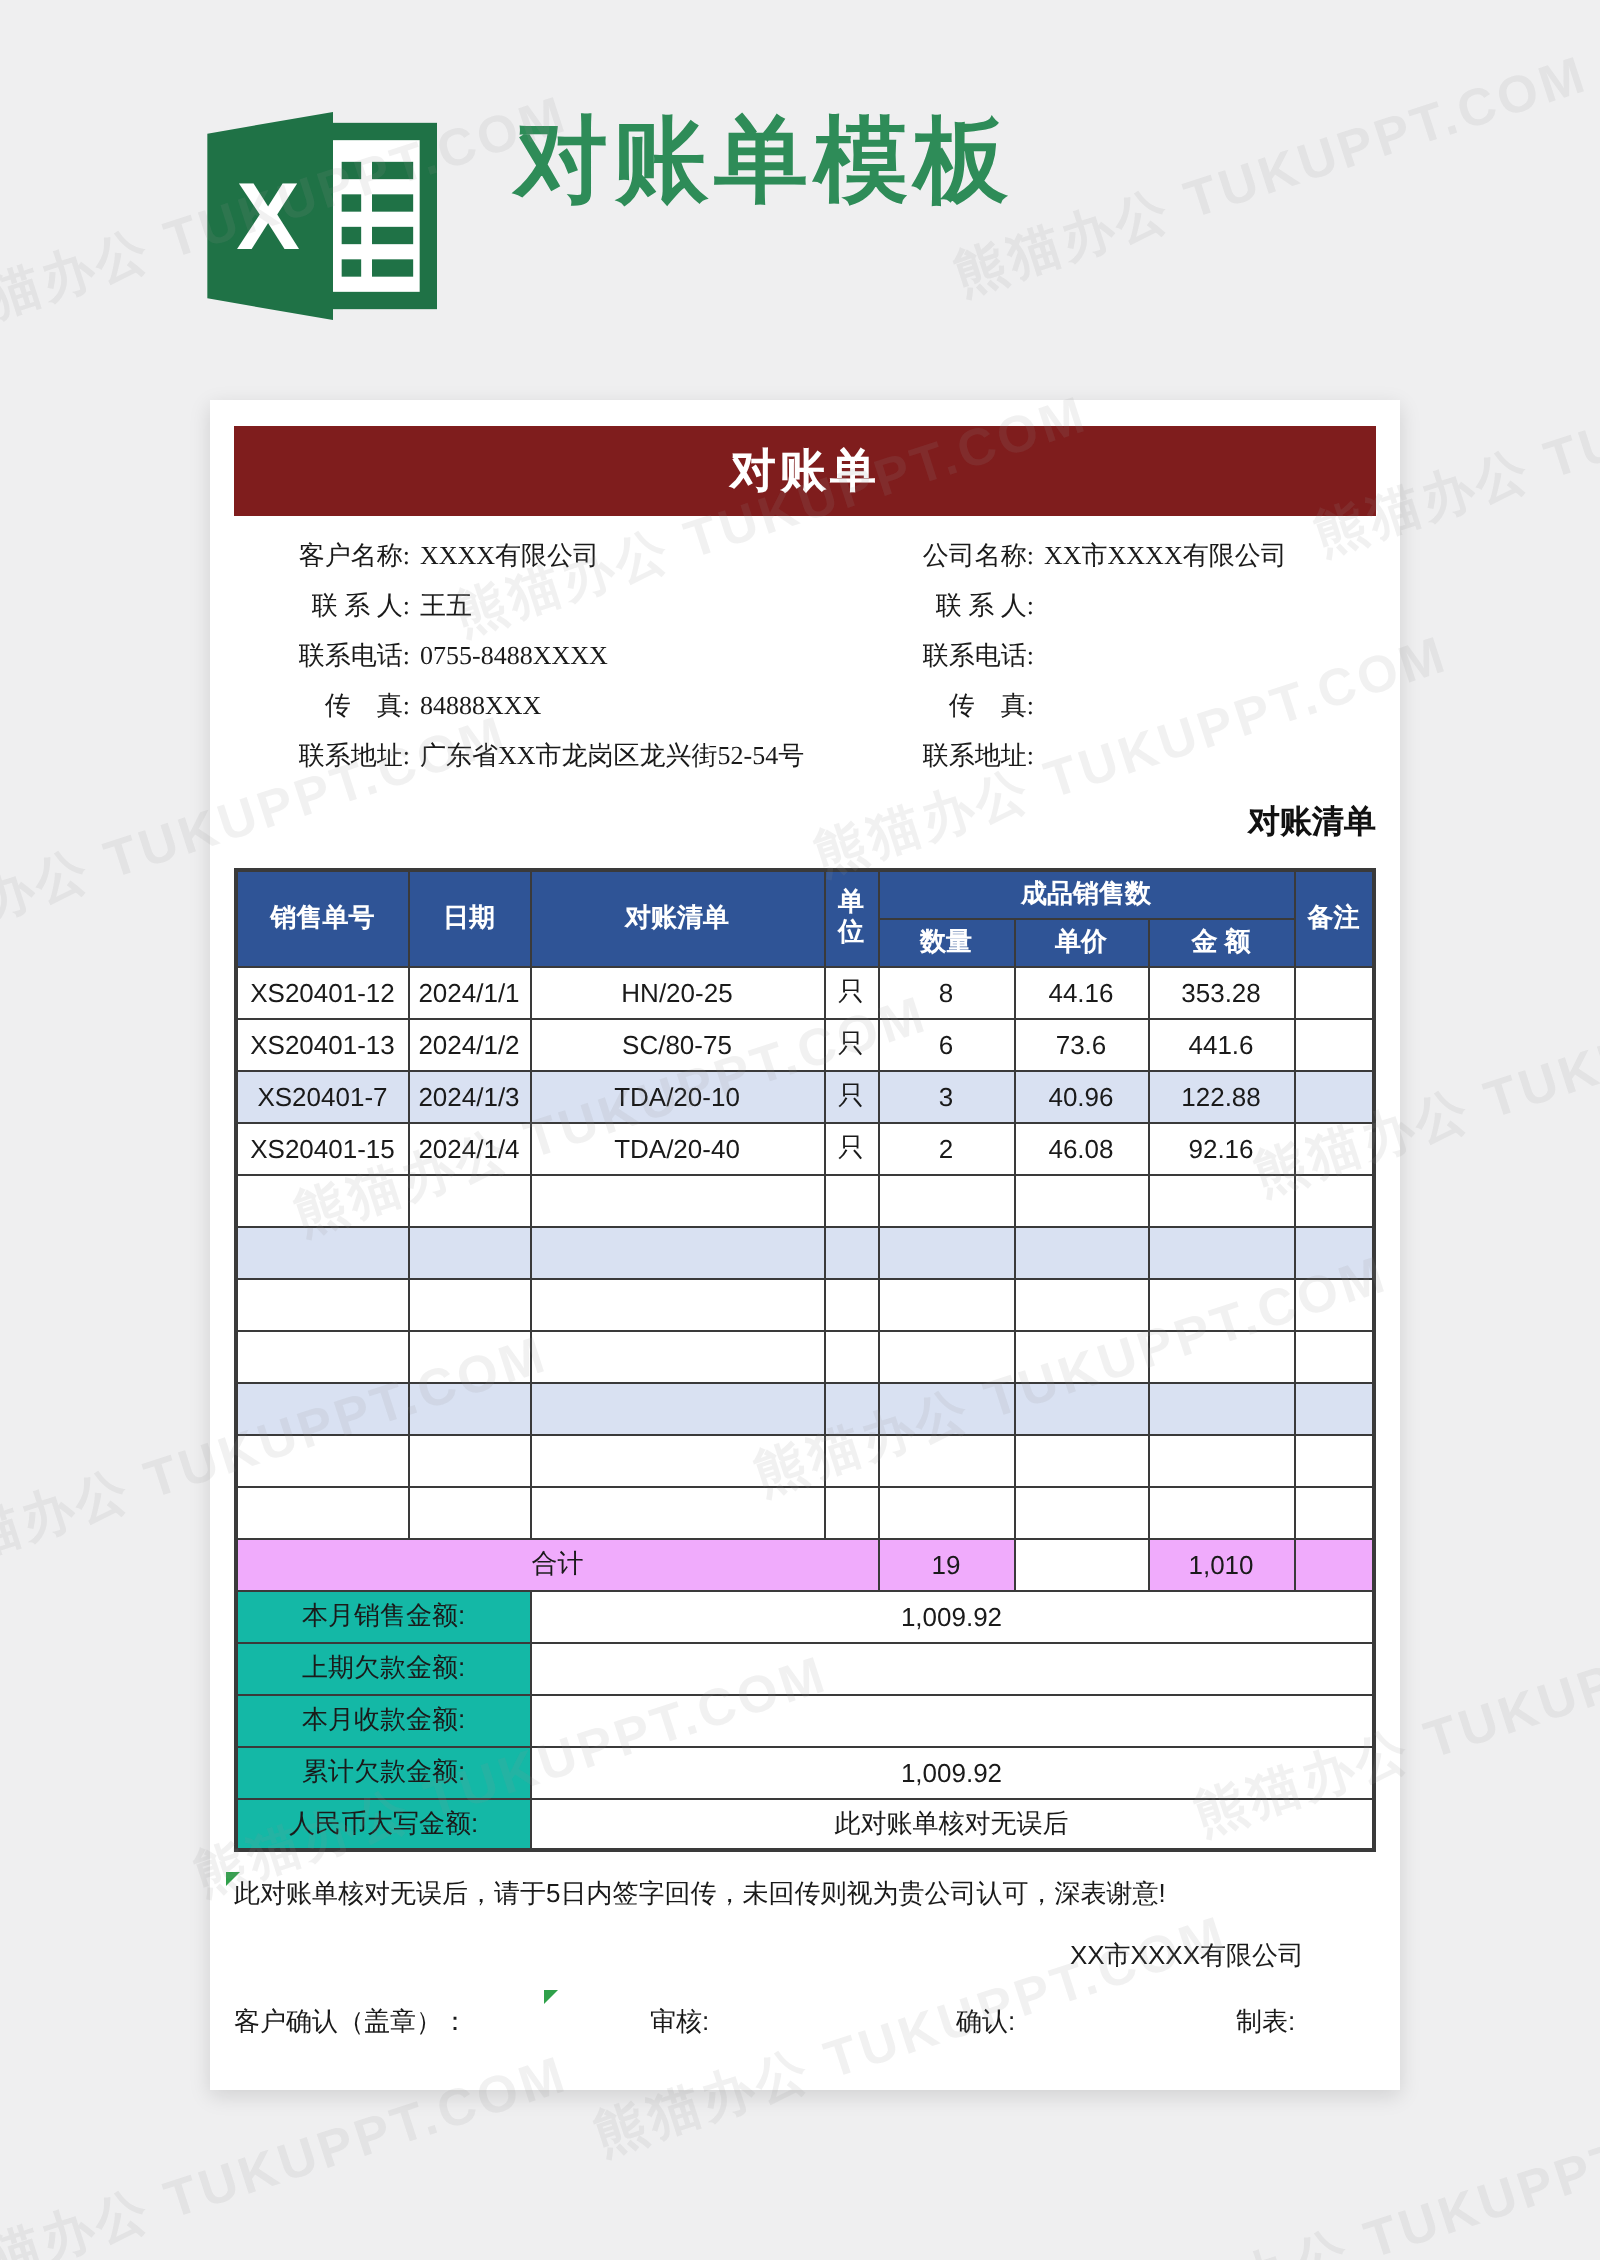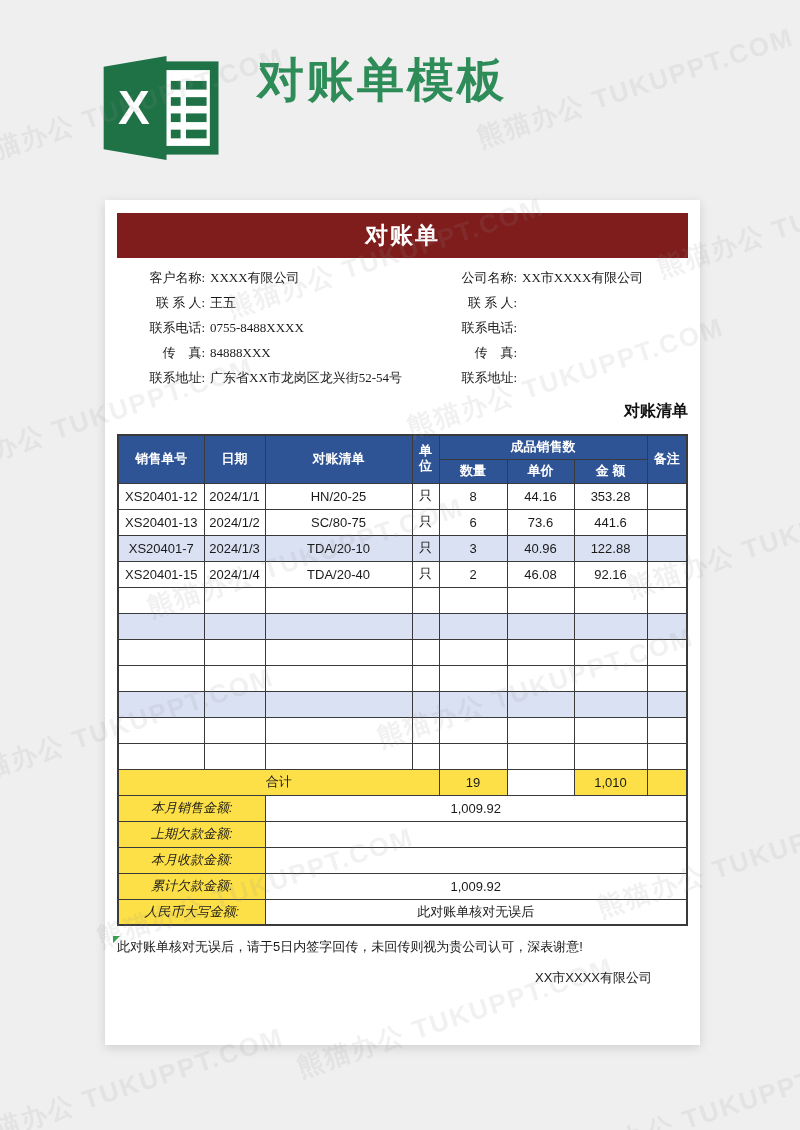--- a/index.html
+++ b/index.html
@@ -62,24 +62,24 @@
   table.main thead th {
     background:#2F5496; color:#ffffff; font-weight:bold; height:24px;
     line-height:1.15;
   }
   th.unit-h { padding:0; word-break:break-all; line-height:1.15; }
   th.w-b { border-bottom-color:#eef1f6; }
   th.w-t { border-top-color:#eef1f6; }
   th.w-r { border-right-color:#eef1f6; }
   th.w-l { border-left-color:#eef1f6;margin-left:23px; }
   tr.blue td { background:#D9E1F2; }
-  tr.total td { background:#fde047; }
+  tr.total td { background:#f0abfc; }
   tr.total td.cell-price { background:#ffffff; }
   td.total-label { font-weight:bold; }
-  td.sum-label { background:#fde047; text-align:left; padding-left:6px;font-style:italic; }
+  td.sum-label { background:#14b8a6; text-align:left; padding-left:6px; }
   td.sum-value { text-align:right; padding-right:8px; }
   
   .note { margin-top:12px; font-size:13px; position:relative; }
   .company-line { text-align:right; padding-right:36px; margin-top:13px; font-size:13px; }
   .signs { display:grid; grid-template-columns:208px 153px 140px auto; margin-top:15px; font-size:13px; position:relative; }
   .sign-item { white-space:pre; }
   .tri {
     position:absolute; width:0; height:0;
     border-top:7px solid #2fa14a; border-right:7px solid transparent;
   }
@@ -346,14 +346,21 @@
         <td colspan="6" class="sum-value">此对账单核对无误后</td>
       </tr>
     </tbody>
   </table>
 
   <div class="note">
     <span class="tri tri-note"></span>
     <span>此对账单核对无误后，请于5日内签字回传，未回传则视为贵公司认可，深表谢意!</span>
   </div>
   <div class="company-line">XX市XXXX有限公司</div>
+  <div class="signs">
+    <span class="tri tri-sign"></span>
+    <span class="sign-item">客户确认（盖章）：</span>
+    <span class="sign-item">审核:</span>
+    <span class="sign-item">确认:</span>
+    <span class="sign-item">制表:</span>
+  </div>
 
 </div>
 
 </body></html>

